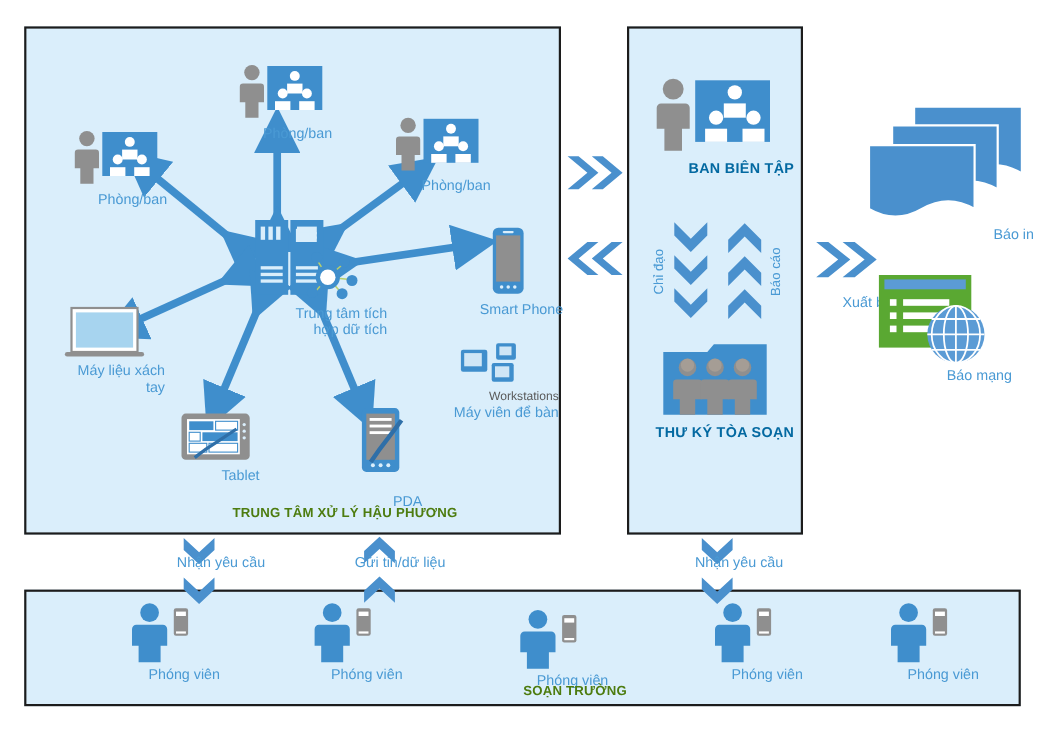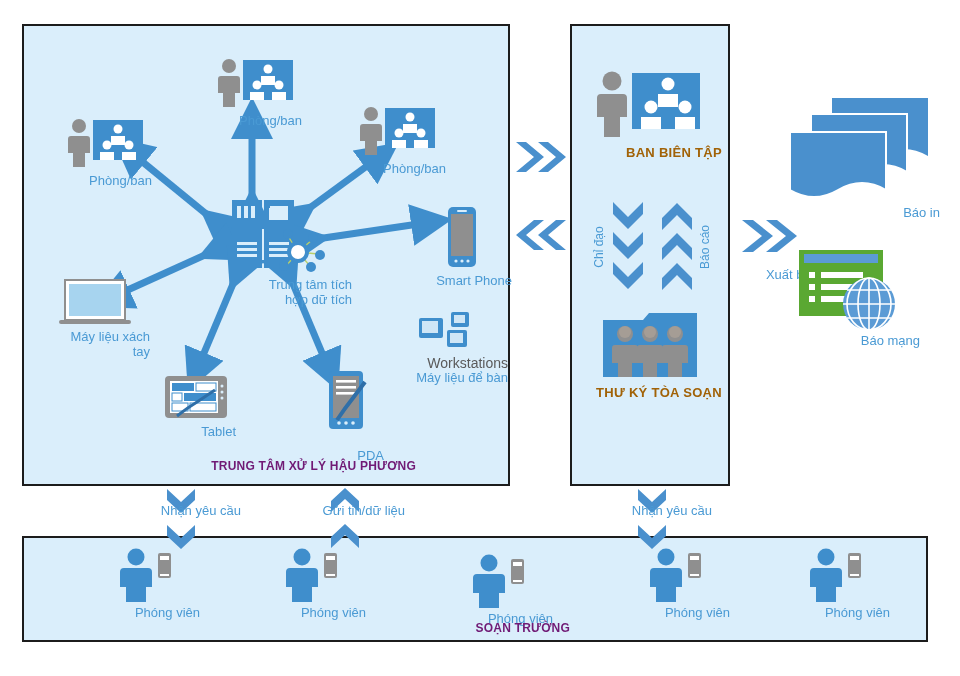--- a/index.html
+++ b/index.html
@@ -16,23 +16,23 @@
   }
   #panel-back   {left:22px;  top:24px;  width:488px; height:462px;}
   #panel-edit   {left:570px; top:24px;  width:160px; height:462px;}
   #panel-field  {left:22px;  top:536px; width:906px; height:106px;}
 
   .node{position:absolute;text-align:right;}
   .lbl{
     font-size:13px;color:#4a9ad4;line-height:1.15;white-space:nowrap;
     font-weight:normal;
   }
-  .lbl.small{font-size:14px;color:#5a5a5a;}
-  .lbl.caps{font-size:13px;font-weight:bold;letter-spacing:.3px;color:#a16207;}
-  .lbl.caps2{font-size:12px;font-weight:bold;letter-spacing:.2px;color:#701a75;}
+  .lbl.small{font-size:11px;color:#5a5a5a;}
+  .lbl.caps{font-size:13px;font-weight:bold;letter-spacing:.3px;color:#0369a1;}
+  .lbl.caps2{font-size:12px;font-weight:bold;letter-spacing:.2px;color:#4d7c0f;}
 
   svg{display:block;overflow:visible;}
   .arrows{position:absolute;left:0;top:0;width:960px;height:676px;pointer-events:none;}
 
   .chev{position:absolute;}
   .vlabel{
     position:absolute;font-size:12px;color:#4a9ad4;white-space:nowrap;
     transform:rotate(-90deg);transform-origin:center center;
   }
 </style>
@@ -220,21 +220,21 @@
     <g>
       <rect x="2" y="6" width="24" height="20" rx="2" fill="#3f8ecc"></rect>
       <rect x="5" y="9" width="16" height="12" fill="#cfe6f6"></rect>
       <rect x="34" y="0" width="18" height="15" rx="2" fill="#3f8ecc"></rect>
       <rect x="37" y="3" width="11" height="8" fill="#cfe6f6"></rect>
       <rect x="30" y="18" width="20" height="17" rx="2" fill="#3f8ecc"></rect>
       <rect x="33" y="21" width="13" height="10" fill="#cfe6f6"></rect>
     </g>
   </svg>
   <div class="lbl small" style="margin-top:1px;">Workstations</div>
-  <div class="lbl">Máy liệu để bàn</div>
+  <div class="lbl">Máy viên để bàn</div>
 </div>
 
 <div class="node" style="left:116px;top:460px;width:300px;">
   <div class="lbl caps2">TRUNG TÂM XỬ LÝ HẬU PHƯƠNG</div>
 </div>
 
 <div class="chev" style="left:514px;top:140px;">
   <svg width="54" height="34" viewBox="0 0 54 34">
     <path d="M2 2 L20 17 L2 32 L12 32 L30 17 L12 2 Z" fill="#4a90cd"></path>
     <path d="M24 2 L42 17 L24 32 L34 32 L52 17 L34 2 Z" fill="#4a90cd"></path>

